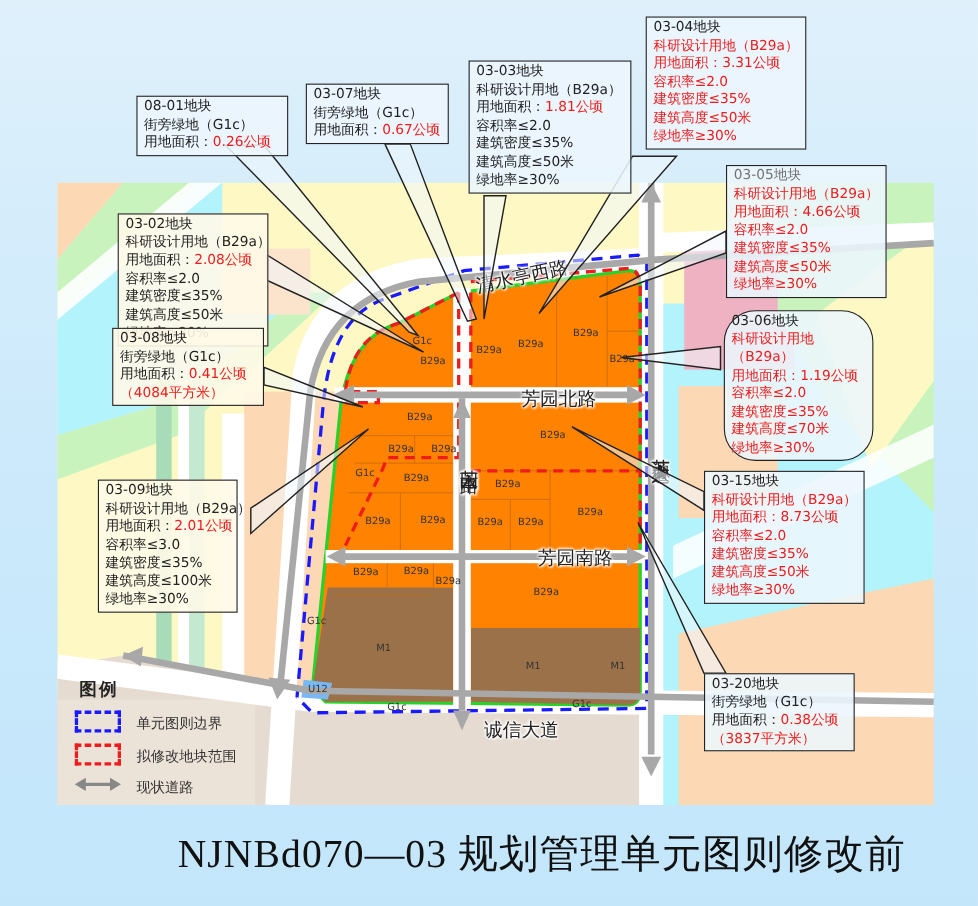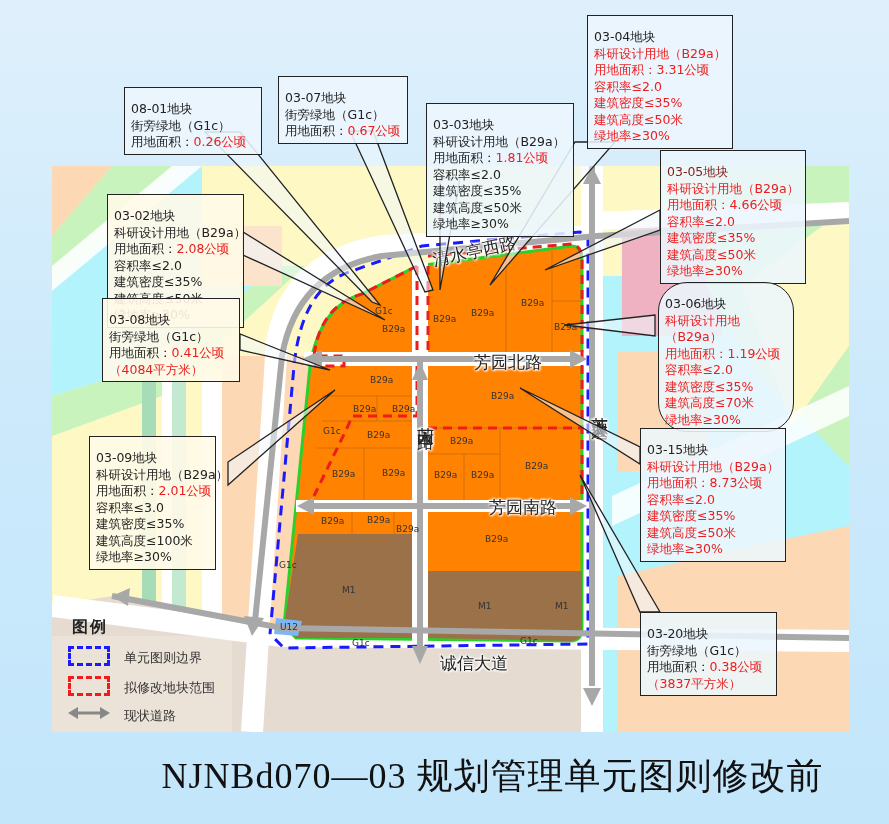--- a/index.html
+++ b/index.html
@@ -8,21 +8,21 @@
     background: linear-gradient(180deg, #dff0fb 0%, #cdeafb 45%, #c3e6fb 100%);
     font-family: "DejaVu Sans", "Liberation Sans", sans-serif;
   }
   #map {
     position:absolute; left:52px; top:166px; width:797px; height:566px;
     overflow:hidden;
   }
   #map svg { position:absolute; left:0; top:0; }
   .callout {
     position:absolute; background: rgba(236,246,253,0.88);
-    border:1.5px solid #222; padding:13px 5px 3px 6px;
+    border:1.5px solid #222; padding:0 5px 3px 6px;
     font-size:12.5px; line-height:16.5px; color:#222; white-space:nowrap;
     box-sizing:border-box;
   }
   .callout.warm { background: rgba(255,250,232,0.9); }
   .callout .line { display:block; }
   .red { color:#ee1c1c; }
   .legend {
     position:absolute; left:58px; top:612px; width:180px; height:118px;
   }
   .legend-title { position:absolute; left:14px; top:5px; font-size:16px; font-weight:bold; color:#222; letter-spacing:2px;}
@@ -209,21 +209,21 @@
   <span class="line">街旁绿地（G1c）</span>
   <span class="line"><span>用地面积：</span><span class="red">0.26公顷</span></span>
 </div>
 
 <div class="callout" style="left:278px;top:76px;width:130px;">
   <span class="line">03-07地块</span>
   <span class="line">街旁绿地（G1c）</span>
   <span class="line"><span>用地面积：</span><span class="red">0.67公顷</span></span>
 </div>
 
-<div class="callout" style="left:426px;top:55px;width:148px;margin-top:48px;">
+<div class="callout" style="left:426px;top:55px;width:148px;">
   <span class="line">03-03地块</span>
   <span class="line">科研设计用地（B29a）</span>
   <span class="line"><span>用地面积：</span><span class="red">1.81公顷</span></span>
   <span class="line">容积率≤2.0</span>
   <span class="line">建筑密度≤35%</span>
   <span class="line">建筑高度≤50米</span>
   <span class="line">绿地率≥30%</span>
 </div>
 
 <div class="callout red" style="left:587px;top:15px;width:146px;">
@@ -240,21 +240,21 @@
   <span class="line">03-02地块</span>
   <span class="line">科研设计用地（B29a）</span>
   <span class="line"><span>用地面积：</span><span class="red">2.08公顷</span></span>
   <span class="line">容积率≤2.0</span>
   <span class="line">建筑密度≤35%</span>
   <span class="line">建筑高度≤50米</span>
   <span class="line">绿地率≥30%</span>
 </div>
 
 <div class="callout red" style="left:660px;top:150px;width:146px;">
-  <span class="line" style="color:#7f1d1d">03-05地块</span>
+  <span class="line" style="color:#737373">03-05地块</span>
   <span class="line">科研设计用地（B29a）</span>
   <span class="line"><span>用地面积：</span><span>4.66公顷</span></span>
   <span class="line">容积率≤2.0</span>
   <span class="line">建筑密度≤35%</span>
   <span class="line">建筑高度≤50米</span>
   <span class="line">绿地率≥30%</span>
 </div>
 
 <div class="callout warm" style="left:102px;top:298px;width:138px;">
   <span class="line">03-08地块</span>

